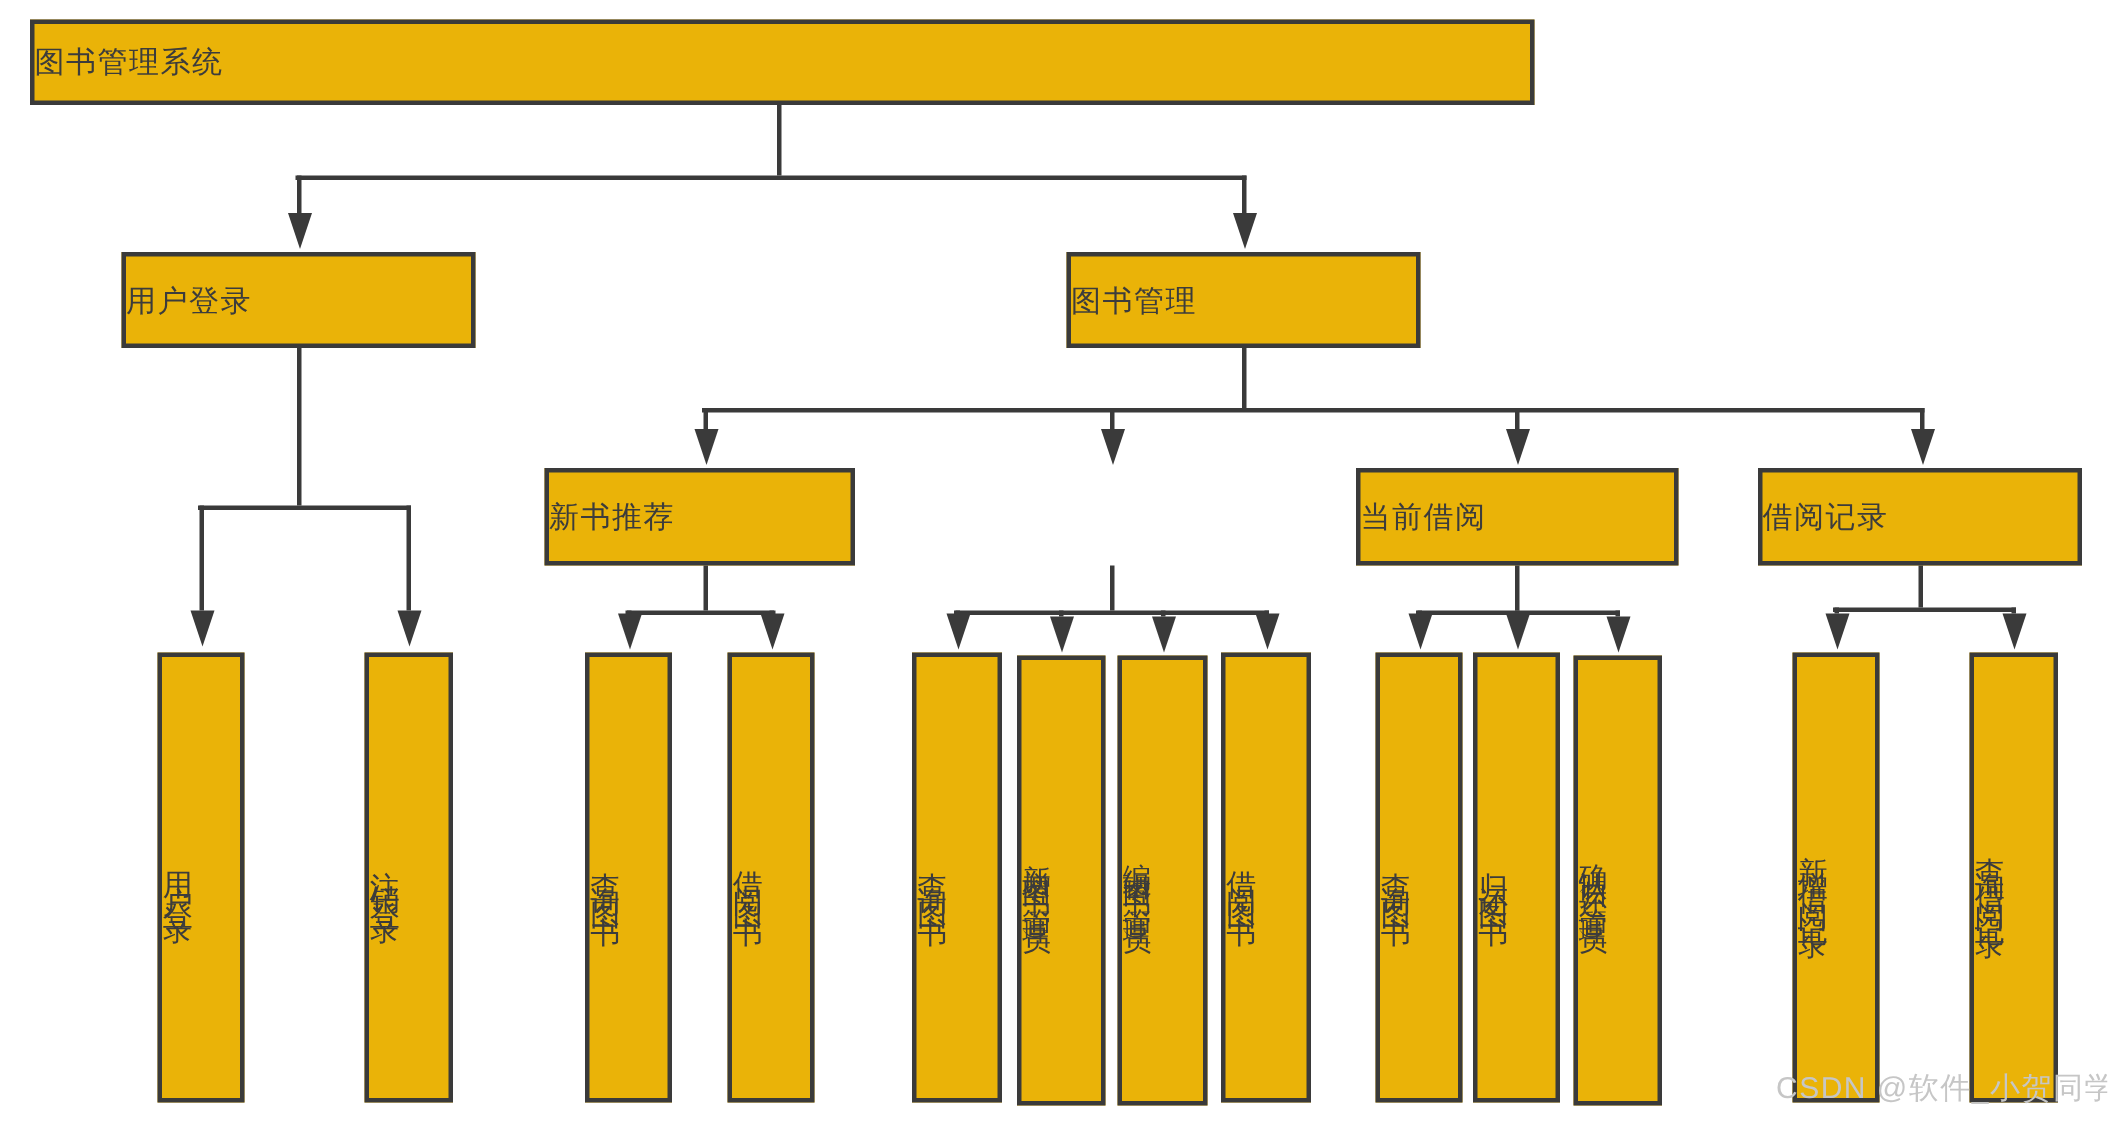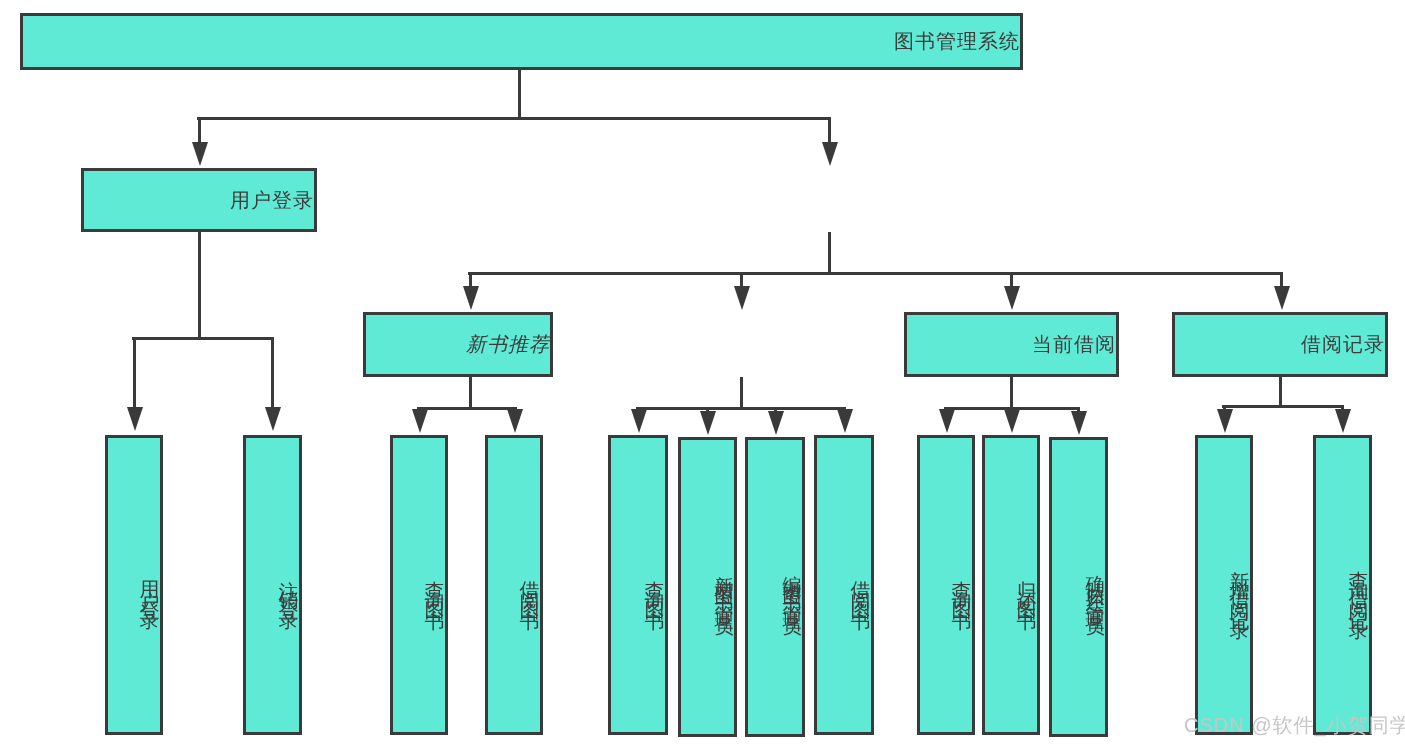--- a/index.html
+++ b/index.html
@@ -3,22 +3,22 @@
 <meta charset="utf-8">
 <style>
   html,body { margin:0; padding:0; background:#ffffff; }
   #stage {
     position:relative; width:1405px; height:747px; background:#ffffff;
     font-family:"Liberation Sans","DejaVu Sans",sans-serif;
     color:#3c3c3c; overflow:hidden;
   }
   .box {
     position:absolute; box-sizing:border-box;
-    border:3px solid #3a3a3a; background:#5eead4;
-    display:flex; align-items:center; justify-content:flex-end;
+    border:3px solid #3a3a3a; background:#eab308;
+    display:flex; align-items:center; justify-content:flex-start;
     font-size:20px; letter-spacing:1px; color:#3c3c3c;
   }
   .vtext {
     writing-mode:vertical-rl; text-orientation:mixed;
     letter-spacing:10px; font-size:20px; line-height:1;
   }
   .vtext.long { letter-spacing:6px; font-size:19px; }
   .hline { position:absolute; height:3px; background:#3a3a3a; }
   .vline { position:absolute; width:3px; background:#3a3a3a; }
   .arrow { position:absolute; width:3px; background:#3a3a3a; }
@@ -46,34 +46,37 @@
   </div>
 
   <div class="vline" style="left:518px; top:70px; height:47px;"></div>
   <div class="hline" style="left:197px; top:117px; width:634px;"></div>
   <div class="arrow" style="left:198px; top:117px; height:25px;"></div>
   <div class="arrow" style="left:828px; top:117px; height:25px;"></div>
 
   <div class="box" style="left:81px; top:168px; width:236px; height:64px;">
     <span>用户登录</span>
   </div>
+  <div class="box" style="left:711px; top:168px; width:236px; height:64px;">
+    <span>图书管理</span>
+  </div>
 
   <div class="vline" style="left:198px; top:232px; height:105px;"></div>
   <div class="hline" style="left:132px; top:337px; width:142px;"></div>
   <div class="arrow" style="left:133px; top:337px; height:70px;"></div>
   <div class="arrow" style="left:271px; top:337px; height:70px;"></div>
 
   <div class="vline" style="left:828px; top:232px; height:40px;"></div>
   <div class="hline" style="left:468px; top:272px; width:815px;"></div>
   <div class="arrow" style="left:469px; top:272px; height:14px;"></div>
   <div class="arrow" style="left:740px; top:272px; height:14px;"></div>
   <div class="arrow" style="left:1010px; top:272px; height:14px;"></div>
   <div class="arrow" style="left:1280px; top:272px; height:14px;"></div>
 
-  <div class="box" style="left:363px; top:312px; width:190px; height:65px;font-style:italic;">
+  <div class="box" style="left:363px; top:312px; width:207px; height:65px;">
     <span>新书推荐</span>
   </div>
   <div class="box" style="left:1172px; top:312px; width:216px; height:65px;">
     <span>借阅记录</span>
   </div>
   <div class="box" style="left:904px; top:312px; width:215px; height:65px;">
     <span>当前借阅</span>
   </div>
 
   <div class="vline" style="left:469px; top:377px; height:30px;"></div>

